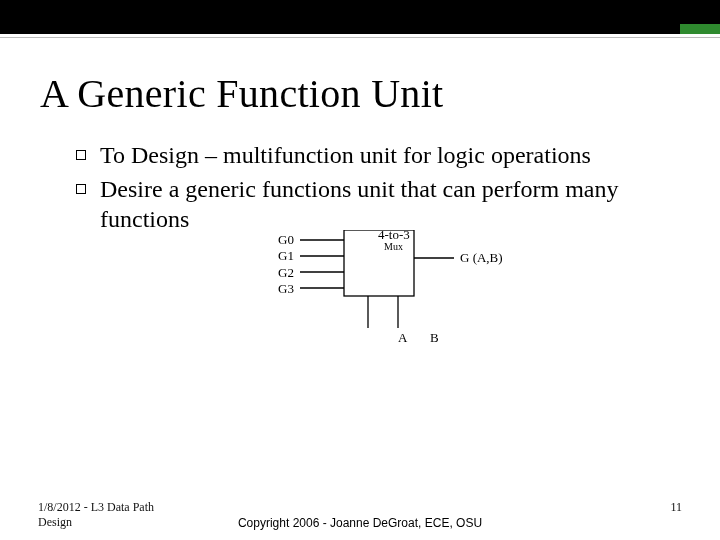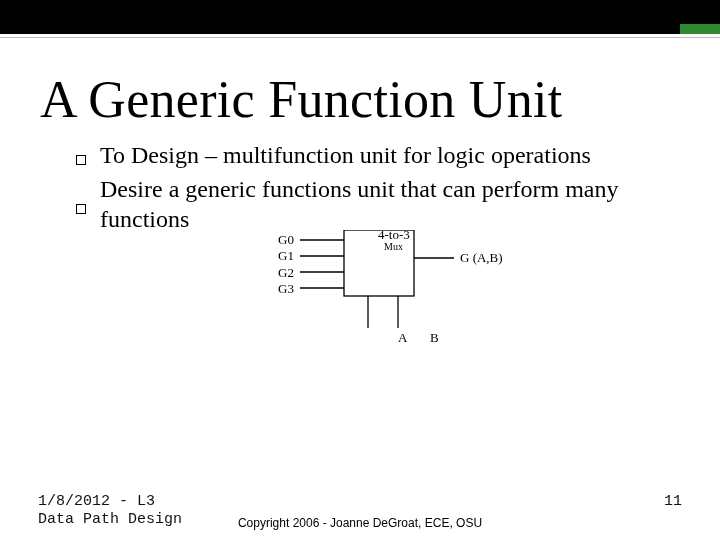--- a/index.html
+++ b/index.html
@@ -2,37 +2,37 @@
 <html><head>
 <meta charset="utf-8">
 <style>
   * { box-sizing: border-box; margin: 0; padding: 0; }
   html, body { width: 720px; height: 540px; font-family: "Times New Roman", Times, serif; background: #fff; color: #000; }
   .slide { position: relative; width: 720px; height: 540px; }
   .topbar { position: absolute; top: 0; left: 0; right: 0; height: 34px; background: #000; }
   .topbar-accent { position: absolute; bottom: 0; right: 0; width: 40px; height: 10px; background: #2f8a2f; }
   .divider { position: absolute; top: 34px; left: 0; right: 0; height: 4px; background: #fff; border-bottom: 1px solid #bbb; }
   .title-wrap { position: absolute; top: 70px; left: 40px; right: 40px; }
-  .title { font-size: 52px; font-weight: 400; letter-spacing: 0.3px; }
+  .title { font-size: 40px; font-weight: 400; letter-spacing: 0.3px; }
   .body-area { position: absolute; top: 140px; left: 58px; right: 40px; }
-  .bitem { display: flex; align-items: center; margin-bottom: 4px; }
+  .bitem { display: flex; align-items: flex-start; margin-bottom: 4px; }
   .bitem.indent { margin-left: 18px; }
   .bullet-box { width: 10px; height: 10px; border: 1.4px solid #000; flex: 0 0 auto; margin-top: 10px; margin-right: 14px; }
   .btext { font-size: 24px; line-height: 1.25; }
   .diagram-zone { position: absolute; top: 230px; left: 0; right: 0; height: 120px; padding-left: 36px; }
   .diagram-svg { position: absolute; left: 278px; top: 0; }
   .in-labels { position: absolute; left: 278px; top: 2px; font-family: "Times New Roman", serif; font-size: 13px; line-height: 1.25; }
   .mux-title { position: absolute; left: 378px; top: -3px; font-size: 13px; }
   .mux-sub { position: absolute; left: 384px; top: 11px; font-size: 10px; }
   .out-label { position: absolute; left: 460px; top: 20px; font-size: 13px; }
   .sel-labels { position: absolute; top: 100px; font-size: 13px; }
   .sel-a { position: absolute; left: 362px; }
   .sel-b { position: absolute; left: 394px; }
   .second-body { position: absolute; top: 358px; left: 44px; right: 40px; }
-  .footer { position: absolute; bottom: 10px; left: 38px; right: 38px; font-family: Liberation Mono, monospace; font-size: 15px; color: #111; display: flex; justify-content: space-between; align-items: flex-start; }
+  .footer { position: absolute; bottom: 10px; left: 38px; right: 38px; font-family: Liberation Serif, serif; font-size: 12px; color: #111; display: flex; justify-content: space-between; align-items: flex-start; }
   .footer-left { width: 150px; line-height: 1.25; }
   .footer-center { position: absolute; left: 50%; transform: translateX(-50%); bottom: 10px; font-family: Arial, sans-serif; font-size: 12px; }
   .footer-right { text-align: right; width: 60px; }
 </style>
 </head>
 <body>
 
 <div class="slide">
 
   <div class="topbar">

